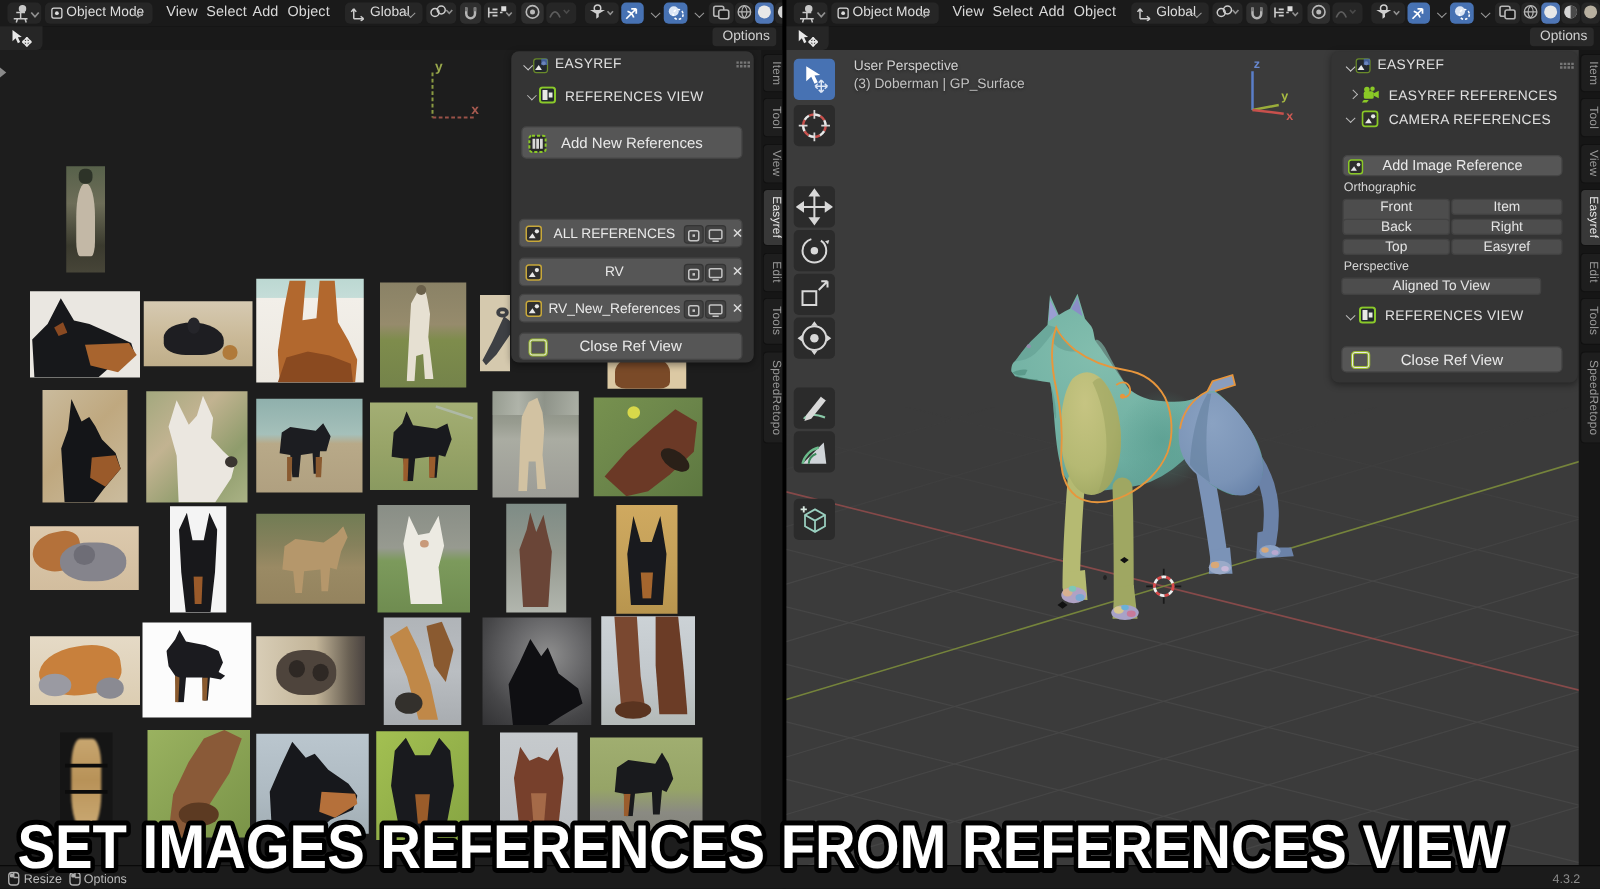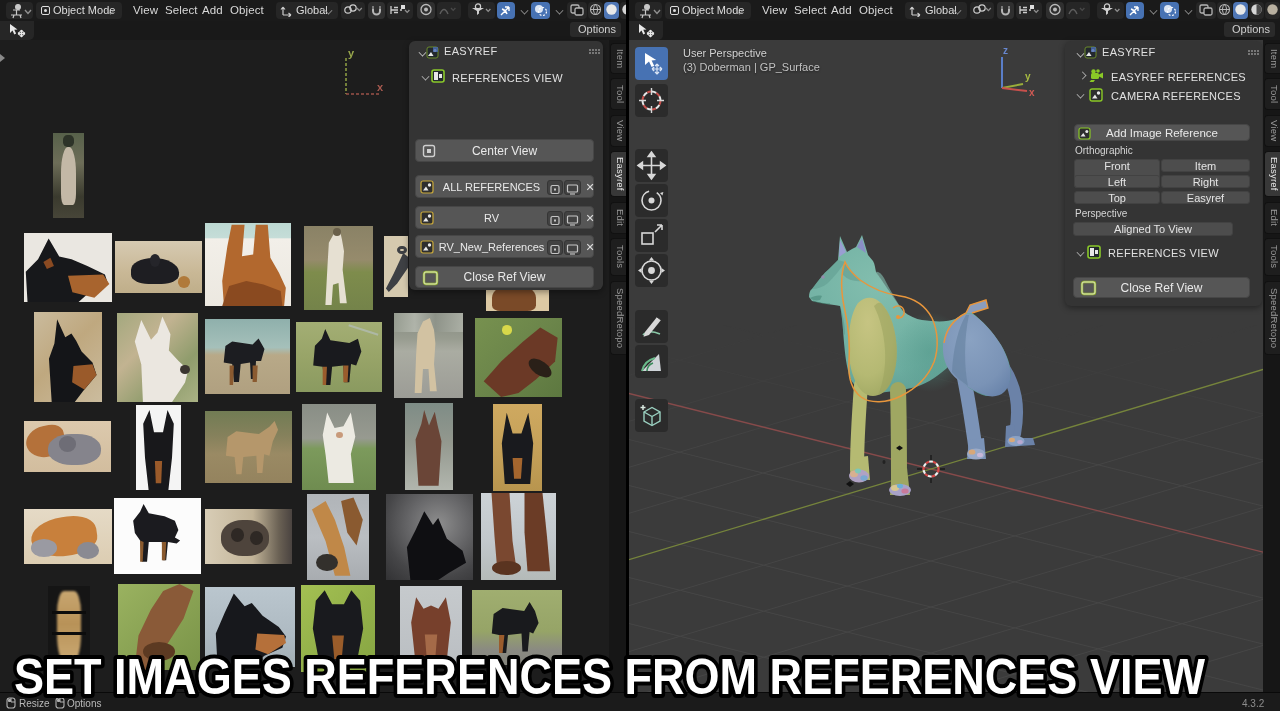--- a/index.html
+++ b/index.html
@@ -271,23 +271,27 @@
             <rect x="9" y="3" width="2" height="2"></rect>
           </g>
         </svg>
       <span class="chev" style="position:absolute;left:10px;top:32px;border-color:#bbb"></span>
       <svg class="abs" style="left:22px;top:28px" width="15" height="15">
           <rect x="1" y="1" width="12" height="12" rx="2" fill="#23282e" stroke="#8ac92a" stroke-width="1.6"></rect>
           <rect x="3" y="3" width="4" height="8" fill="#e8e8e8"></rect>
           <rect x="8" y="5" width="3" height="4" fill="#e8e8e8"></rect>
         </svg>
       <span class="phead" style="left:43px;top:31px">REFERENCES VIEW</span>
-      <div class="pbtn" style="left:6px;top:98px;width:179px;height:23px;line-height:22px">Center View<svg class="abs" style="left:6px;top:4px" width="14" height="14">
-            <rect x="1.5" y="1.5" width="11" height="11" rx="2" fill="none" stroke="#cfcfcf" stroke-width="1.4"></rect>
-            <rect x="5" y="5" width="4" height="4" fill="#cfcfcf"></rect>
+      <div class="pbtn" style="left:8px;top:60px;width:177px;height:26px;line-height:25px">Add New References<svg class="abs" style="left:4px;top:5px" width="16" height="16">
+            <rect x="1.5" y="1.5" width="13" height="13" rx="2" fill="#2a2a2a" stroke="#8ac926" stroke-width="1.6" stroke-dasharray="2.5 1.6"></rect>
+            <g fill="#d8d8d8">
+              <rect x="4" y="4" width="2.2" height="8"></rect>
+              <rect x="7" y="4" width="2.2" height="8"></rect>
+              <rect x="10" y="4" width="2.2" height="8"></rect>
+            </g>
           </svg></div>
       <div class="pbtn" style="left:6px;top:134px;width:179px;height:23px;line-height:22px;font-size:11px;padding-right:26px">ALL REFERENCES
         <svg class="abs" style="left:4px;top:4px" width="15" height="15">
             <rect x="1" y="1" width="12" height="12" rx="2" fill="#2e2e2e" stroke="#c8a83a" stroke-width="1.2"></rect>
             <path d="M3 10.5 l3-4 2.5 4z" fill="#e8e8e8"></path>
             <circle cx="9.5" cy="5" r="1.7" fill="#e8e8e8"></circle>
           </svg>
         <div class="sq" style="left:131px;top:4px;width:16px;height:15px;background:#424242;border:1px solid #353535;border-radius:3px"><svg width="14" height="13">
               <rect x="3" y="2.5" width="8" height="8" rx="1.5" fill="none" stroke="#c5c5c5" stroke-width="1.2"></rect>
               <rect x="6" y="5.5" width="2" height="2" fill="#c5c5c5"></rect>
@@ -635,21 +639,21 @@
         </svg>
       <span class="phead" style="left:46px;top:49px">CAMERA REFERENCES</span>
       <div class="pbtn" style="left:9px;top:83px;width:176px;height:17px;line-height:16px;font-size:11.5px">Add Image Reference<svg class="abs" style="left:3px;top:2px" width="13" height="13">
             <rect x="1" y="1" width="11" height="11" rx="2" fill="#2e2e2e" stroke="#8ac926" stroke-width="1.2"></rect>
             <path d="M2.5 9.5 l2.8-3.6 2.2 3.6z" fill="#e8e8e8"></path>
             <circle cx="8.8" cy="4.6" r="1.5" fill="#e8e8e8"></circle>
           </svg></div>
       <span class="plbl" style="left:10px;top:104px">Orthographic</span>
       <div class="pbtn2" style="left:9px;top:118px;width:86px;height:29px;line-height:12px">Front</div>
       <div class="pbtn2" style="left:96px;top:118px;width:89px;height:13px;line-height:12px">Item</div>
-      <div class="pbtn2" style="left:9px;top:134px;width:86px;height:13px;line-height:12px">Left</div>
+      <div class="pbtn2" style="left:9px;top:134px;width:86px;height:13px;line-height:12px">Back</div>
       <div class="pbtn2" style="left:96px;top:134px;width:89px;height:13px;line-height:12px">Right</div>
       <div class="pbtn2" style="left:9px;top:150px;width:86px;height:13px;line-height:12px">Top</div>
       <div class="pbtn2" style="left:96px;top:150px;width:89px;height:13px;line-height:12px">Easyref</div>
       <span class="plbl" style="left:10px;top:167px">Perspective</span>
       <div class="pbtn2" style="left:8px;top:181px;width:160px;height:14px;line-height:13px">Aligned To View</div>
       <span class="chev" style="position:absolute;left:9px;top:208px;border-color:#bbb"></span>
       <svg class="abs" style="left:22px;top:204px" width="15" height="15">
           <rect x="1" y="1" width="12" height="12" rx="2" fill="#23282e" stroke="#8ac92a" stroke-width="1.6"></rect>
           <rect x="3" y="3" width="4" height="8" fill="#e8e8e8"></rect>
           <rect x="8" y="5" width="3" height="4" fill="#e8e8e8"></rect>

